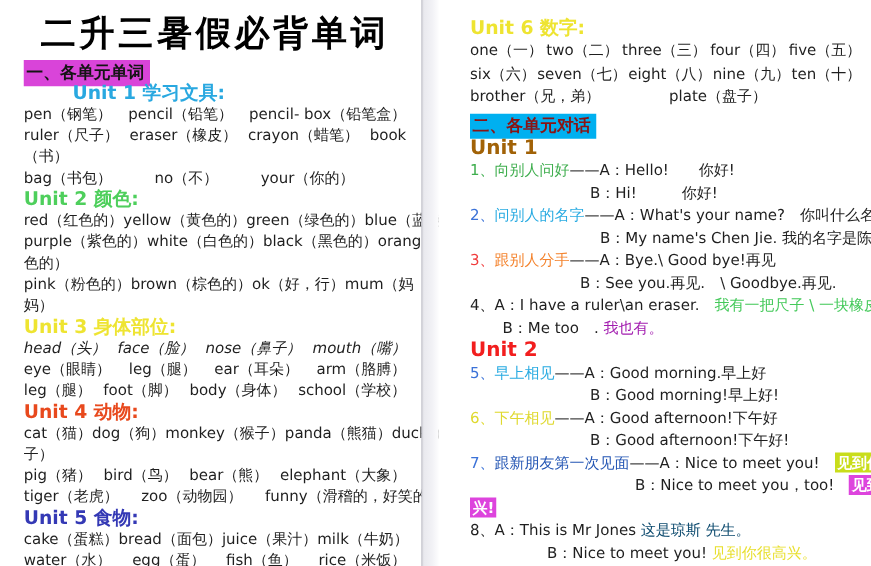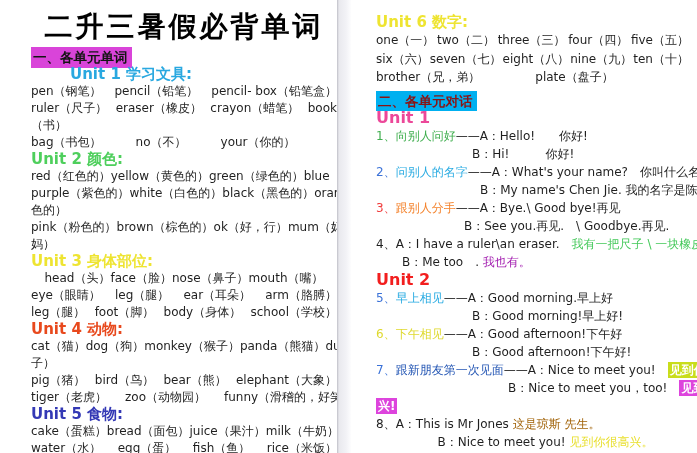--- a/index.html
+++ b/index.html
@@ -1,19 +1,19 @@
 <!DOCTYPE html>
 <html><head>
 <meta charset="utf-8">
 <style>
   html,body{margin:0;padding:0;background:#ffffff;}
   .canvas{position:relative;width:697px;height:453px;overflow:hidden;background:#ffffff;
           font-family:"DejaVu Sans",sans-serif;color:#1f1f1f;}
   .page{position:absolute;top:0;height:453px;box-sizing:border-box;background:#ffffff;}
-  .left-page{left:16px;width:337px;padding:0 16px 0 15px;}
+  .left-page{left:4px;width:337px;padding:0 16px 0 15px;}
   .gutter{position:absolute;left:337px;top:0;width:14px;height:453px;
           background:linear-gradient(90deg,#bfbfc7 0px,#e9e9ee 2px,#f2f2f6 9px,#fdfdfe 14px);}
   .right-page{left:351px;width:346px;padding:14px 8px 0 25px;}
   .doc-title{margin-top:8px;text-align:center;font-family:"DejaVu Serif",serif;font-weight:bold;
              font-size:28px;line-height:38px;letter-spacing:3px;color:#000000;white-space:nowrap;}
   .sec-row{line-height:19px;height:19px;margin-top:1px;white-space:nowrap;}
   .right-page .sec-row{height:18px;line-height:18px;}
   .sec-heading{display:inline-block;font-weight:bold;font-size:13.5px;padding:1px 4px 1px 2px;text-align:center;}
   .unit-heading{font-weight:bold;font-size:15px;line-height:17px;white-space:nowrap;}
   .word-line{display:flex;align-items:baseline;font-size:12px;line-height:17px;white-space:nowrap;}
@@ -71,21 +71,21 @@
         <div class="word-line" style="justify-content: space-between;">
           <span>pink（粉色的）</span>
           <span>brown（棕色的）</span>
           <span>ok（好，行）</span>
           <span>mum（妈</span>
         </div>
         <div class="word-line" style="column-gap: 0px;">
           <span>妈）</span>
         </div>
         <div class="unit-heading" style="color: rgb(238, 228, 49);">Unit 3 身体部位:</div>
-        <div class="word-line" style="justify-content: center;">
+        <div class="word-line" style="justify-content: space-between; font-style: italic;">
           <span>head（头）</span>
           <span>face（脸）</span>
           <span>nose（鼻子）</span>
           <span>mouth（嘴）</span>
         </div>
         <div class="word-line" style="justify-content: space-between;">
           <span>eye（眼睛）</span>
           <span>leg（腿）</span>
           <span>ear（耳朵）</span>
           <span>arm（胳膊）</span>
@@ -157,35 +157,35 @@
           <div class="word-line" style="column-gap: 55px;">
             <span>brother（兄，弟）</span>
             <span>plate（盘子）</span>
           </div>
         </div>
     </div>
     <div class="sec-row">
       <span class="sec-heading" id="sec2" style="background: rgb(0, 176, 240); color: rgb(138, 20, 20);">二、各单元对话</span>
     </div>
     <div id="dialog-blocks">
-        <div class="unit-red" style="color: #ec4899;">Unit 1</div>
+        <div class="unit-red" style="color: #a16207;">Unit 1</div>
         <div class="dialog-line" style="padding-left: 0px;"><span class="seg" style="color: rgb(63, 174, 78);">1、向别人问好</span><span class="seg">——A：Hello!　　你好!</span></div>
         <div class="dialog-line" style="padding-left: 96px;"><span class="seg">B：Hi!　　　你好!</span></div>
         <div class="dialog-line" style="padding-left: 0px;"><span class="seg" style="color: rgb(59, 114, 216);">2、</span><span class="seg" style="color: rgb(41, 171, 226);">问别人的名字</span><span class="seg">——A：What's your name?　你叫什么名字?</span></div>
         <div class="dialog-line" style="padding-left: 104px;"><span class="seg">B：My name's Chen Jie. 我的名字是陈洁。</span></div>
         <div class="dialog-line" style="padding-left: 0px;"><span class="seg" style="color: rgb(240, 60, 60);">3、</span><span class="seg" style="color: rgb(244, 131, 45);">跟别人分手</span><span class="seg">——A：Bye.\ Good bye!再见</span></div>
         <div class="dialog-line" style="padding-left: 88px;"><span class="seg">B：See you.再见.　\ Goodbye.再见.</span></div>
         <div class="dialog-line" style="padding-left: 0px;"><span class="seg">4、A：I have a ruler\an eraser.　</span><span class="seg" style="color: rgb(68, 201, 90);">我有一把尺子 \ 一块橡皮。</span></div>
         <div class="dialog-line" style="padding-left: 26px;"><span class="seg">B：Me too　. </span><span class="seg" style="color: #a21caf;">我也有。</span></div>
         <div class="unit-red" style="color: rgb(242, 30, 30);">Unit 2</div>
         <div class="dialog-line" style="padding-left: 0px;"><span class="seg" style="color: rgb(59, 114, 216);">5、</span><span class="seg" style="color: rgb(41, 171, 226);">早上相见</span><span class="seg">——A：Good morning.早上好</span></div>
         <div class="dialog-line" style="padding-left: 96px;"><span class="seg">B：Good morning!早上好!</span></div>
         <div class="dialog-line" style="padding-left: 0px;"><span class="seg" style="color: rgb(223, 217, 46);">6、下午相见</span><span class="seg">——A：Good afternoon!下午好</span></div>
         <div class="dialog-line" style="padding-left: 96px;"><span class="seg">B：Good afternoon!下午好!</span></div>
         <div class="dialog-line" style="padding-left: 0px;"><span class="seg" style="color: rgb(59, 114, 216);">7、</span><span class="seg" style="color: rgb(36, 86, 180);">跟新朋友第一次见面</span><span class="seg">——A：Nice to meet you!　</span><span class="seg hl" style="color: rgb(255, 255, 255); background: rgb(201, 221, 27);">见到你很高兴。</span></div>
         <div class="dialog-line" style="padding-left: 132px;"><span class="seg">B：Nice to meet you，too!　</span><span class="seg hl" style="color: rgb(255, 255, 255); background: rgb(221, 68, 221);">见到你也很高</span></div>
         <div class="dialog-line" style="padding-left: 0px;"><span class="seg hl" style="color: rgb(255, 255, 255); background: rgb(221, 68, 221);">兴!</span></div>
-        <div class="dialog-line" style="padding-left: 0px;"><span class="seg">8、A：This is Mr Jones </span><span class="seg" style="color: #a16207;">这是琼斯 先生。</span></div>
+        <div class="dialog-line" style="padding-left: 0px;"><span class="seg">8、A：This is Mr Jones </span><span class="seg" style="color: #0c4a6e;">这是琼斯 先生。</span></div>
         <div class="dialog-line" style="padding-left: 26px; text-align: center;"><span class="seg">B：Nice to meet you! </span><span class="seg" style="color: rgb(232, 223, 46);">见到你很高兴。</span></div>
         <div class="dialog-line" style="padding-left: 0px;"><span class="seg">9、A：Colour it brown </span><span class="seg" style="color: rgb(240, 60, 60);">把它涂成棕色吧!</span></div>
       </div>
   </div>
 </div>
 
 </body></html>

